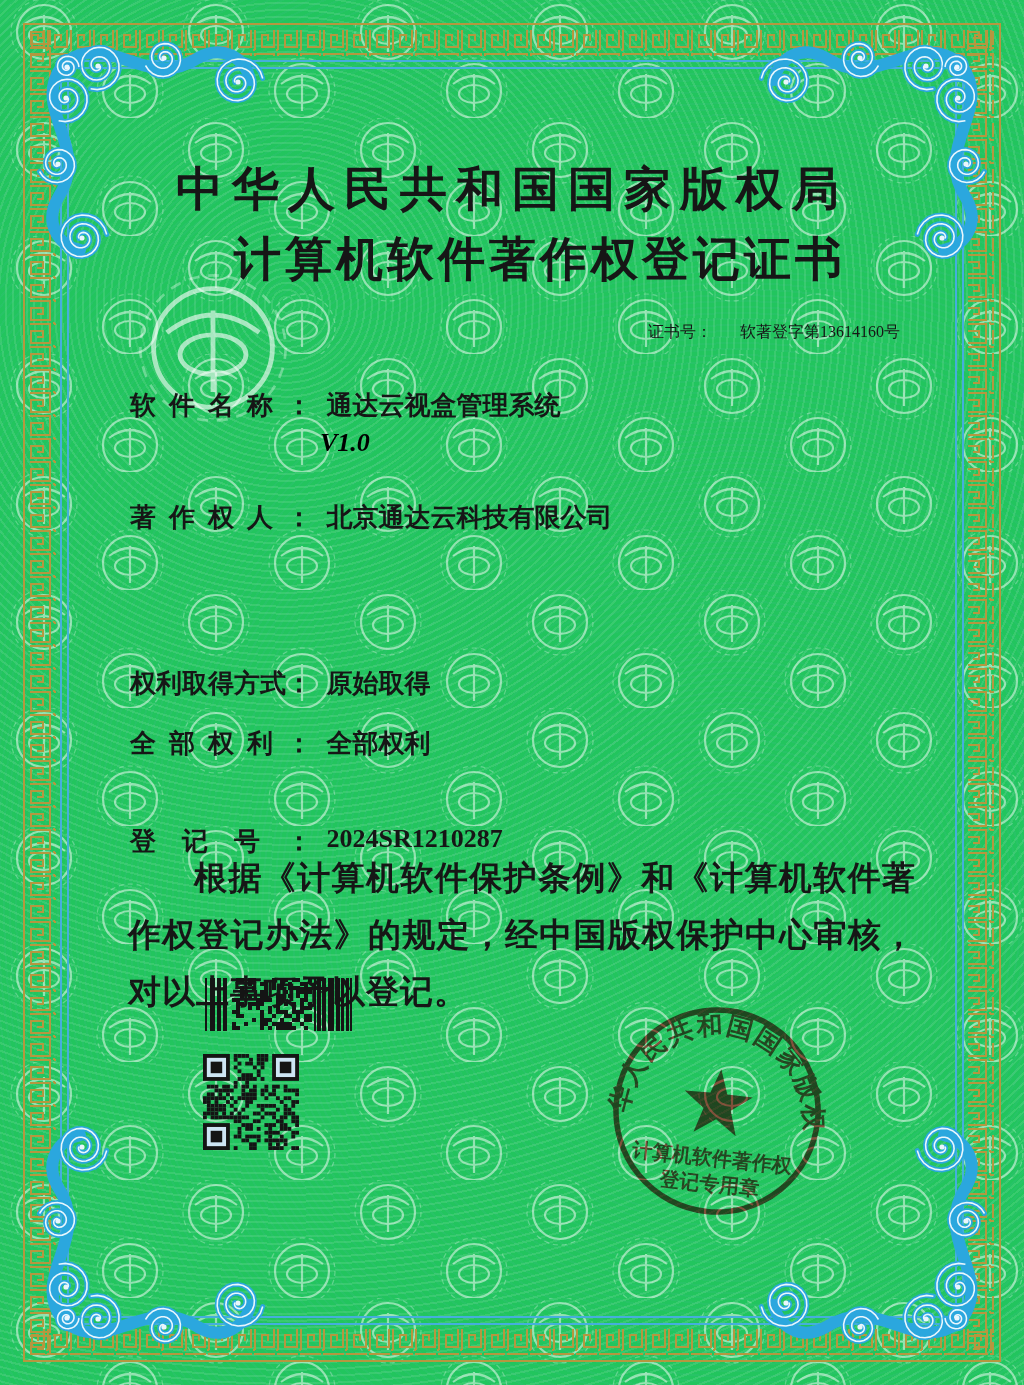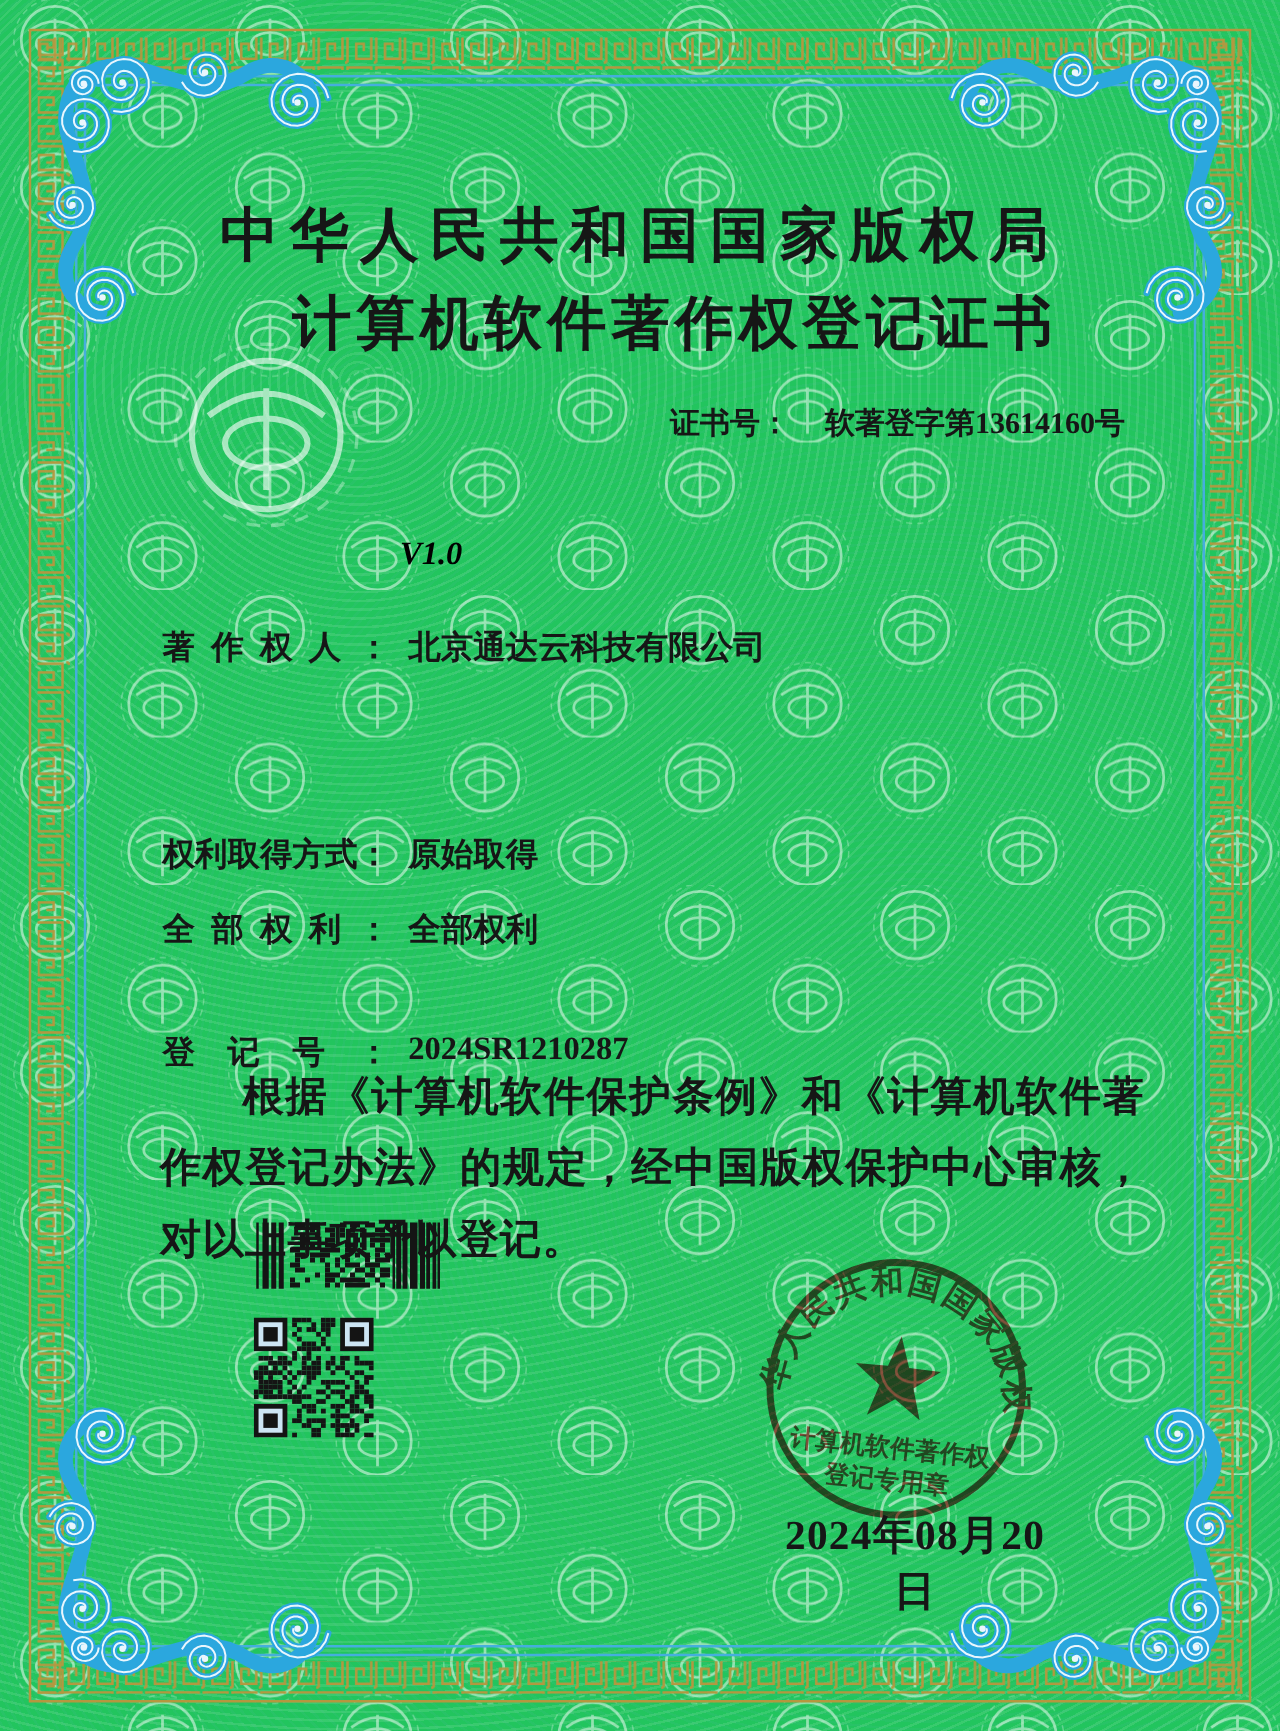--- a/index.html
+++ b/index.html
@@ -8,21 +8,21 @@
   .page{position:relative;width:1024px;height:1385px;background:#22c55e;overflow:hidden;}
   .page::before{content:"";position:absolute;inset:0;pointer-events:none;
      background-image:
        repeating-radial-gradient(circle at 28% 22%, rgba(255,255,255,.10) 0 2px, rgba(255,255,255,0) 2px 7px),
        repeating-radial-gradient(circle at 72% 66%, rgba(110,170,215,.07) 0 2px, rgba(255,255,255,0) 2px 6px);}
   svg.decor{position:absolute;left:0;top:0;width:1024px;height:1385px;}
   .abs{position:absolute;}
   .title{left:0;width:1024px;text-align:center;font-weight:bold;color:#161616;line-height:1.1;}
   .title.l1{top:164px;font-size:47px;letter-spacing:9px;}
   .title.l2{top:234px;font-size:47px;letter-spacing:4px;padding-left:28px;}
-  .certno{top:322px;left:0;right:124px;text-align:right;font-size:24px;font-weight:bold;color:#161616;}
+  .certno{top:322px;left:0;right:124px;text-align:right;font-size:16px;font-weight:normal;color:#161616;}
   .certno .lbl{margin-right:28px;}
   .frow{left:130px;font-size:26px;font-weight:bold;color:#161616;white-space:nowrap;}
   .flabel{display:inline-block;width:182px;text-align:justify;text-align-last:justify;vertical-align:top;}
   .fvalue{display:inline-block;margin-left:8px;}
   .r1{top:388px;} .r1b{top:428px;left:320px;font-size:26px;font-weight:bold;font-style:italic;}
   .r2{top:500px;} .r3{top:666px;} .r4{top:726px;} .r5{top:824px;}
   .statement{top:850px;left:128px;width:788px;margin:0;font-size:33px;font-weight:bold;color:#161616;
              line-height:57px;text-indent:2em;text-align:justify;letter-spacing:1px;}
   .barcode{left:204px;top:977px;}
   .qrcode{left:203px;top:1054px;}
@@ -97,20 +97,24 @@
     <use href="#cornerG" transform="translate(1024,1385) scale(-1,-1)"></use>
   </svg>
 
   <div class="abs title l1">中华人民共和国国家版权局</div>
   <div class="abs title l2">计算机软件著作权登记证书</div>
 
   <div class="abs certno">
     <span class="lbl">证书号：</span><span>软著登字第13614160号</span>
   </div>
 
+  <div class="abs frow r1">
+    <span class="flabel">软件名称：</span>
+    <span class="fvalue">通达云视盒管理系统</span>
+  </div>
   <div class="abs r1b">V1.0</div>
 
   <div class="abs frow r2">
     <span class="flabel">著作权人：</span>
     <span class="fvalue">北京通达云科技有限公司</span>
   </div>
 
   <div class="abs frow r3">
     <span class="flabel">权利取得方式：</span>
     <span class="fvalue">原始取得</span>
@@ -504,15 +508,14 @@
       <path id="sealArc" d="M 23,124 A 89,89 0 1 1 201,124" fill="none"></path>
       <text font-size="26" font-weight="bold" fill="#d9453d" letter-spacing="2">
         <textPath href="#sealArc" startOffset="50%" text-anchor="middle">中华人民共和国国家版权局</textPath>
       </text>
       <polygon fill="#d9453d" points="112,70 120.5,94.4 146.2,94.9 125.7,110.4 133.2,135.1 112,120.4 90.8,135.1 98.3,110.4 77.8,94.9 103.5,94.4"></polygon>
       <text x="112" y="166" text-anchor="middle" font-size="20" font-weight="bold" fill="#d9453d">计算机软件著作权</text>
       <text x="112" y="192" text-anchor="middle" font-size="20" font-weight="bold" fill="#d9453d">登记专用章</text>
     </g>
   </svg>
 
-  <div class="abs issue-date">2024年08月20日</div>
 
 </div>
 
 </body></html>

